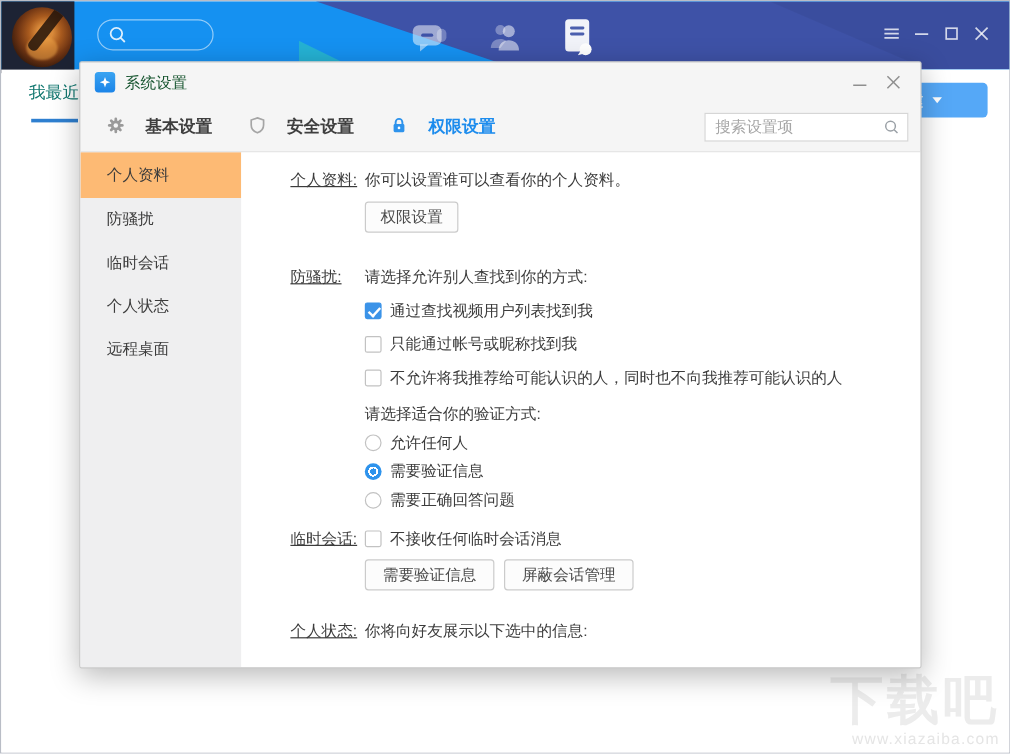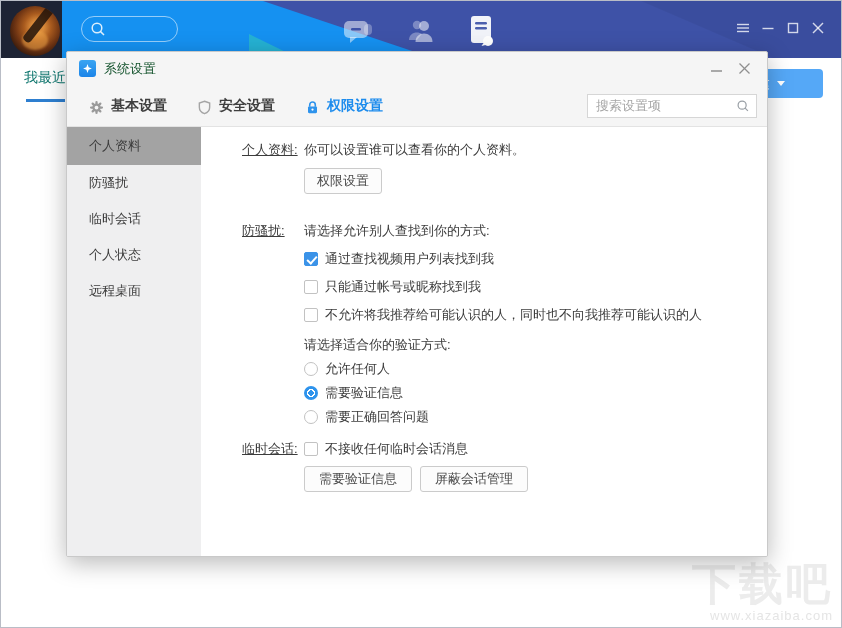--- a/index.html
+++ b/index.html
@@ -45,32 +45,32 @@
           border:1px solid #c9c9c9;border-radius:2px;box-sizing:border-box;overflow:hidden;
           box-shadow:0 6px 24px rgba(0,0,0,0.28);z-index:10;display:flex;flex-direction:column;}
   .dlg-titlebar{height:33px;display:flex;align-items:center;padding:0 12px;flex-shrink:0;}
   .dlg-logo{width:17px;height:17px;border-radius:3px;background:linear-gradient(180deg,#3aa4f2,#1b84e8);
           display:flex;align-items:center;justify-content:center;}
   .dlg-title-text{margin-left:8px;font-size:13px;color:#14532d;}
   .dlg-titlebar .spacer{flex:1;}
   .dlg-win-btn{width:22px;height:20px;display:flex;align-items:center;justify-content:center;margin-left:6px;}
 
   .dlg-tabs{height:41px;display:flex;align-items:center;padding-left:22px;border-bottom:1px solid #e3e3e3;flex-shrink:0;}
-  .tab{display:flex;align-items:flex-end;gap:7px;margin-right:30px;font-size:14px;font-weight:bold;color:#3f3f3f;}
+  .tab{display:flex;align-items:flex-start;gap:17px;margin-right:30px;font-size:14px;font-weight:bold;color:#3f3f3f;}
   .tab.active{color:#1d8ced;}
   .dlg-search{margin-left:auto;margin-right:10px;width:170px;height:24px;border:1px solid #d6d6d6;background:#fff;
           display:flex;align-items:center;box-sizing:border-box;}
   .dlg-search input{flex:1;border:none;outline:none;font-size:13px;padding-left:8px;color:#333;min-width:0;background:transparent;}
   .dlg-search input::placeholder{color:#a6a6a6;}
   .dlg-search .mag{padding-right:6px;display:flex;}
 
   .dlg-body{flex:1;display:flex;min-height:0;}
   .side{width:134px;background:#efeff0;flex-shrink:0;}
   .side-item{height:36px;display:flex;align-items:center;padding-left:22px;font-size:13px;color:#3c3c3c;}
-  .side-item.active{background:#a3a3a3;height:38px;}
+  .side-item.active{background:#fdba74;height:38px;}
 
   .content{flex:1;background:#fff;padding:14px 18px 0 41px;overflow:hidden;font-size:13px;color:#3c3c3c;}
   .row{display:flex;}
   .row-label{width:62px;flex-shrink:0;line-height:18px;text-decoration:underline;}
   .row-body{flex:1;line-height:18px;}
   .mb-profile{margin-bottom:28px;}
   .mb-harass{margin-bottom:14px;}
   .mb-temp{margin-bottom:26px;}
   .btn{display:inline-block;margin-top:9px;padding:3px 12px;border:1px solid #cbcbcb;border-radius:3px;
        background:#fcfcfc;color:#4a4a4a;font-size:13px;}
@@ -298,18 +298,25 @@
               <span class="cbox"></span>
               <span>不接收任何临时会话消息</span>
             </div>
             <div class="btn-row">
               <span class="btn2">需要验证信息</span>
               <span class="btn2">屏蔽会话管理</span>
             </div>
           </div>
         </div>
 
+        <div class="row">
+          <div class="row-label status-line">个人状态:</div>
+          <div class="row-body status-line">
+            <div>你将向好友展示以下选中的信息:</div>
+
+          </div>
+        </div>
 
       </div>
     </div>
   </div>
 
 </div>
 
 </body></html>

